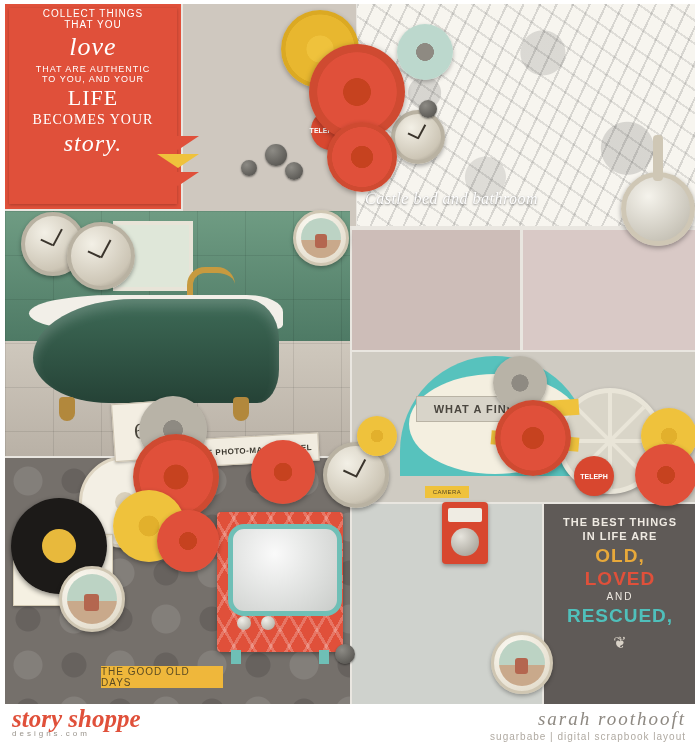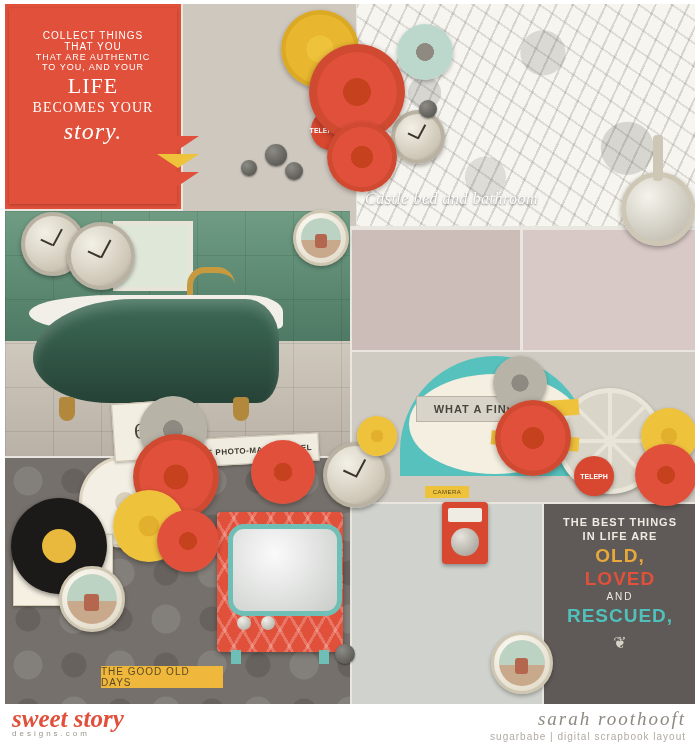--- a/index.html
+++ b/index.html
@@ -138,21 +138,21 @@
   }
 
   
   .quote-card{
     position:absolute;left:4px;top:4px;width:168px;height:196px;
     background:#e0503a;
     color:#fff;text-align:center;
     box-shadow:0 1px 3px rgba(0,0,0,.25);
   }
   .quote-card .ln{display:block;letter-spacing:1px;}
-  .q1{font-size:10px;margin-top:22px;letter-spacing:2px;}
+  .q1{font-size:10px;letter-spacing:2px;}
   .q2{font-size:10px;letter-spacing:2px;}
   .q3{font-family:"Liberation Serif",serif;font-style:italic;font-size:26px;margin:2px 0;}
   .q4{font-size:9px;letter-spacing:2px;}
   .q5{font-size:9px;letter-spacing:2px;}
   .q6{font-family:"Liberation Serif",serif;font-size:22px;letter-spacing:3px;margin:1px 0;}
   .q7{font-size:14px;letter-spacing:2px;font-family:Liberation Serif, serif;}
   .q8{font-family:"Liberation Serif",serif;font-style:italic;font-size:24px;margin-top:2px;}
 
   
   .chevrons{position:absolute;left:152px;top:132px;width:50px;height:62px;}
@@ -452,20 +452,21 @@
       <div class="cross-v"></div>
       <div class="diag1"></div>
       <div class="diag2"></div>
     </div>
     <div class="ribbon"></div>
     <div class="ribbon2"></div>
 
     <div class="quote-card">
       <span class="ln q1">COLLECT THINGS</span>
       <span class="ln q2">THAT YOU</span>
+      <span class="ln q3">love</span>
       <span class="ln q4">THAT ARE AUTHENTIC</span>
       <span class="ln q5">TO YOU, AND YOUR</span>
       <span class="ln q6">LIFE</span>
       <span class="ln q7">BECOMES YOUR</span>
       <span class="ln q8">story.</span>
     </div>
 
     <div class="chevrons">
       <div class="chev" style="--c:#e0503a;top:0"></div>
       <div class="chev" style="--c:#efc23c;top:18px"></div>
@@ -551,21 +552,21 @@
     <div class="flower" style="left:488px;top:352px;width:54px;height:54px;background:radial-gradient(circle,#8e8a82 0 22%,#b8b3a7 23% 100%);box-shadow:0 2px 4px rgba(0,0,0,.3)"></div>
     <div class="flower" style="left:490px;top:396px;width:76px;height:76px;background:radial-gradient(circle,#c6421f 0 20%,#e0503a 21% 60%,#cf4a31 61% 100%);box-shadow:0 2px 6px rgba(0,0,0,.35)"></div>
     <div class="flower" style="left:636px;top:404px;width:56px;height:56px;background:radial-gradient(circle,#e2b02c 0 20%,#efc23c 21% 100%);box-shadow:0 2px 4px rgba(0,0,0,.3)"></div>
     <div class="flower" style="left:630px;top:440px;width:62px;height:62px;background:radial-gradient(circle,#c6421f 0 20%,#e0503a 21% 100%);box-shadow:0 2px 5px rgba(0,0,0,.3)"></div>
     <div class="flower" style="left:352px;top:412px;width:40px;height:40px;background:radial-gradient(circle,#e2b02c 0 22%,#efc23c 23% 100%);box-shadow:0 2px 4px rgba(0,0,0,.3)"></div>
 
   </div>
 
   <div class="footer"></div>
   <div class="logo">
-    <div class="sweet">sweet story</div>
+    <div class="sweet">story shoppe</div>
     <div class="sub">designs.com</div>
   </div>
   <div class="credit">
     <div class="name">sarah roothooft</div>
     <div class="role">sugarbabe | digital scrapbook layout</div>
   </div>
 
 </div>
 
 </body></html>

